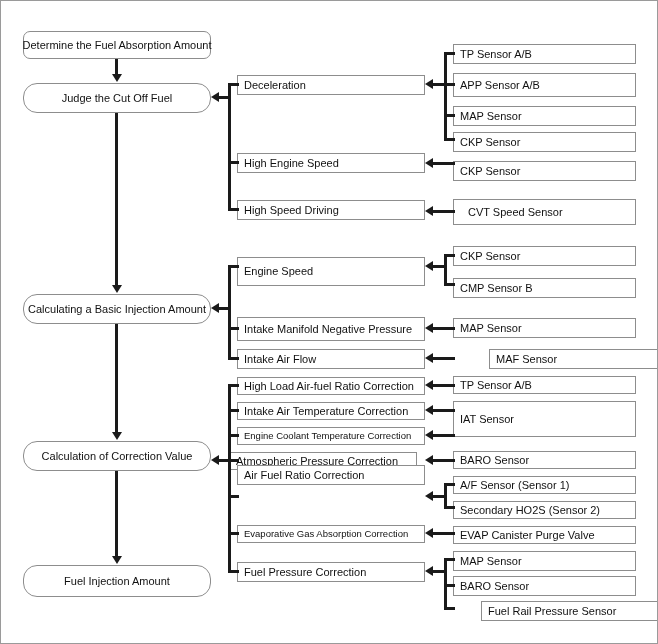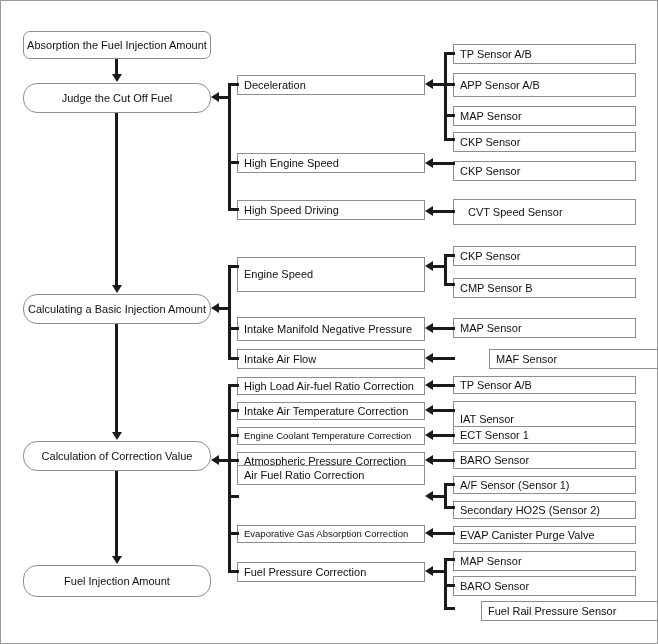--- a/index.html
+++ b/index.html
@@ -57,21 +57,21 @@
     border-right: 5px solid transparent;
     border-top: 8px solid #1a1a1a;
   }
 </style>
 </head>
 <body>
 
 <div id="canvas">
 
   <div class="node center rounded" style="left:22px; top:30px; width:188px; height:28px;">
-    <span>Absorption the Fuel Injection Amount</span>
+    <span>Determine the Fuel Absorption Amount</span>
   </div>
 
   <div class="node center" style="left:22px; top:82px; width:188px; height:30px;">
     <span>Judge the Cut Off Fuel</span>
   </div>
 
   <div class="node center" style="left:22px; top:293px; width:188px; height:30px;">
     <span>Calculating a Basic Injection Amount</span>
   </div>
 
@@ -140,21 +140,21 @@
   </div>
   <div class="hline" style="left:432px; top:161px; width:22px; height:3px;"></div>
   <div class="arrow-left" style="left:424px; top:157px;"></div>
 
   <div class="node left pad" style="left:452px; top:198px; width:183px; height:26px;">
     <span>CVT Speed Sensor</span>
   </div>
   <div class="hline" style="left:432px; top:209px; width:22px; height:3px;"></div>
   <div class="arrow-left" style="left:424px; top:205px;"></div>
 
-  <div class="node left" style="left:236px; top:256px; width:188px; height:35px;">
+  <div class="node left" style="left:236px; top:256px; width:188px; height:29px;">
     <span>Engine Speed</span>
   </div>
   <div class="node left" style="left:236px; top:316px; width:188px; height:24px;">
     <span>Intake Manifold Negative Pressure</span>
   </div>
   <div class="node left" style="left:236px; top:348px; width:188px; height:20px;">
     <span>Intake Air Flow</span>
   </div>
 
   <div class="vline" style="left:227px; top:264px; width:3px; height:95px;"></div>
@@ -190,21 +190,21 @@
 
   <div class="node left" style="left:236px; top:376px; width:188px; height:18px;">
     <span>High Load Air-fuel Ratio Correction</span>
   </div>
   <div class="node left" style="left:236px; top:401px; width:188px; height:18px;">
     <span>Intake Air Temperature Correction</span>
   </div>
   <div class="node left small" style="left:236px; top:426px; width:188px; height:18px;">
     <span>Engine Coolant Temperature Correction</span>
   </div>
-  <div class="node left" style="left:236px; top:451px; width:188px; height:18px;text-align:right;">
+  <div class="node left" style="left:228px; top:451px; width:188px; height:18px;text-align:right;">
     <span>Atmospheric Pressure Correction</span>
   </div>
   <div class="node left" style="left:236px; top:464px; width:188px; height:20px;">
     <span>Air Fuel Ratio Correction</span>
   </div>
   <div class="node left small" style="left:236px; top:524px; width:188px; height:18px;">
     <span>Evaporative Gas Absorption Correction</span>
   </div>
   <div class="node left" style="left:236px; top:561px; width:188px; height:20px;">
     <span>Fuel Pressure Correction</span>
@@ -226,23 +226,20 @@
   </div>
   <div class="hline" style="left:432px; top:383px; width:22px; height:3px;"></div>
   <div class="arrow-left" style="left:424px; top:379px;"></div>
 
   <div class="node left" style="left:452px; top:400px; width:183px; height:36px;">
     <span>IAT Sensor</span>
   </div>
   <div class="hline" style="left:432px; top:408px; width:22px; height:3px;"></div>
   <div class="arrow-left" style="left:424px; top:404px;"></div>
 
-  <div class="node left" style="left:452px; top:425px; width:183px; height:18px;">
-    <span>ECT Sensor 1</span>
-  </div>
   <div class="hline" style="left:432px; top:433px; width:22px; height:3px;"></div>
   <div class="arrow-left" style="left:424px; top:429px;"></div>
 
   <div class="node left" style="left:452px; top:450px; width:183px; height:18px;">
     <span>BARO Sensor</span>
   </div>
   <div class="hline" style="left:432px; top:458px; width:22px; height:3px;"></div>
   <div class="arrow-left" style="left:424px; top:454px;"></div>
 
   <div class="node left" style="left:452px; top:475px; width:183px; height:18px;">

